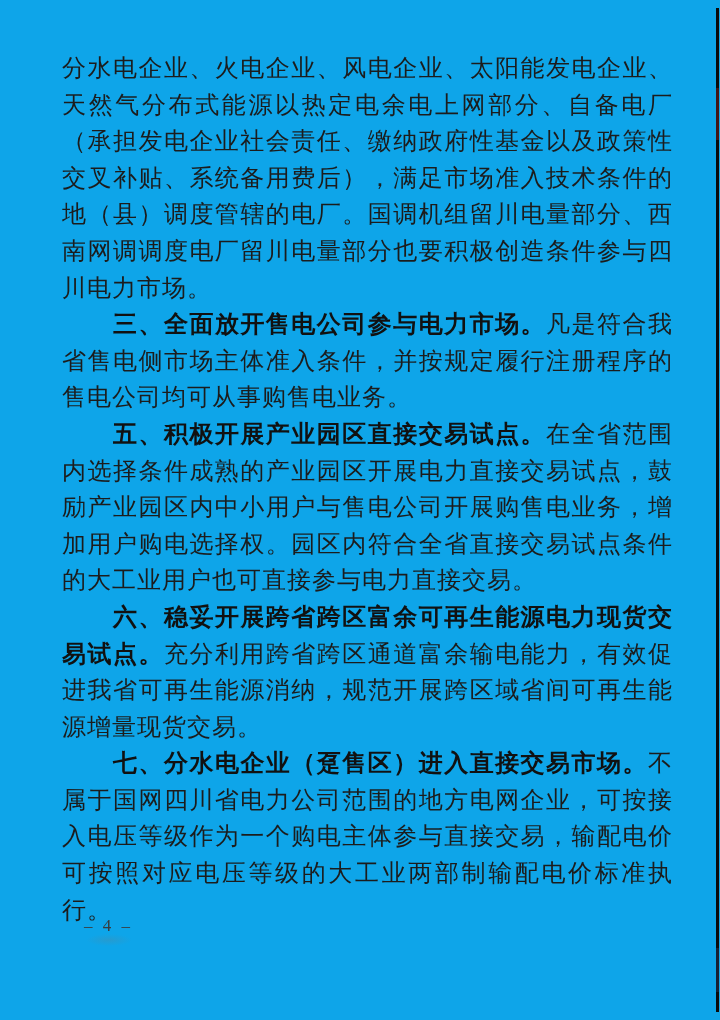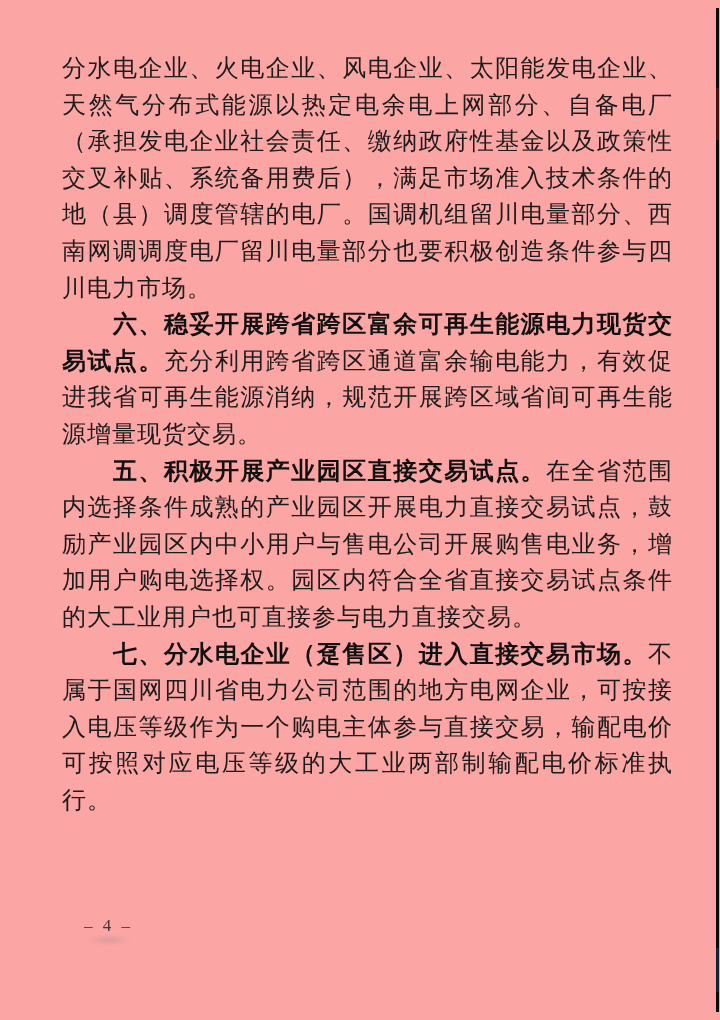--- a/index.html
+++ b/index.html
@@ -7,21 +7,21 @@
     padding: 0;
     width: 720px;
     height: 1020px;
     background: #ffffff;
     overflow: hidden;
   }
   .page {
     position: relative;
     width: 720px;
     height: 1020px;
-    background: #fca5a5;
+    background: #0ea5e9;
     font-family: "Liberation Serif", "DejaVu Serif", serif;
   }
   .content {
     position: absolute;
     left: 62px;
     top: 50px;
     width: 611px;
     color: #1c1c1c;
     font-size: 24px;
     line-height: 36.6px;
@@ -85,25 +85,26 @@
 </style>
 </head>
 <body>
 
 <div class="page">
 
   <div class="content">
 
     <p><span>分水电企业、火电企业、风电企业、太阳能发电企业、天然气分布式能源以热定电余电上网部分、自备电厂（承担发电企业社会责任、缴纳政府性基金以及政策性交叉补贴、系统备用费后），满足市场准入技术条件的地（县）调度管辖的电厂。国调机组留川电量部分、西南网调调度电厂留川电量部分也要积极创造条件参与四川电力市场。</span></p>
 
+    <p class="indent"><span class="sec-heading">三、全面放开售电公司参与电力市场。</span><span>凡是符合我省售电侧市场主体准入条件，并按规定履行注册程序的售电公司均可从事购售电业务。</span></p>
 
 
+    <p class="indent"><span class="sec-heading">五、积极开展产业园区直接交易试点。</span><span>在全省范围内选择条件成熟的产业园区开展电力直接交易试点，鼓励产业园区内中小用户与售电公司开展购售电业务，增加用户购电选择权。园区内符合全省直接交易试点条件的大工业用户也可直接参与电力直接交易。</span></p>
+
     <p class="indent"><span class="sec-heading">六、稳妥开展跨省跨区富余可再生能源电力现货交易试点。</span><span>充分利用跨省跨区通道富余输电能力，有效促进我省可再生能源消纳，规范开展跨区域省间可再生能源增量现货交易。</span></p>
-
-    <p class="indent"><span class="sec-heading">五、积极开展产业园区直接交易试点。</span><span>在全省范围内选择条件成熟的产业园区开展电力直接交易试点，鼓励产业园区内中小用户与售电公司开展购售电业务，增加用户购电选择权。园区内符合全省直接交易试点条件的大工业用户也可直接参与电力直接交易。</span></p>
 
     <p class="indent"><span class="sec-heading">七、分水电企业（趸售区）进入直接交易市场。</span><span>不属于国网四川省电力公司范围的地方电网企业，可按接入电压等级作为一个购电主体参与直接交易，输配电价可按照对应电压等级的大工业两部制输配电价标准执行。</span></p>
 
   </div>
 
   <div class="page-number">– 4 –</div>
 
   <div class="smudge"></div>
 
   <div class="edge-line"></div>

